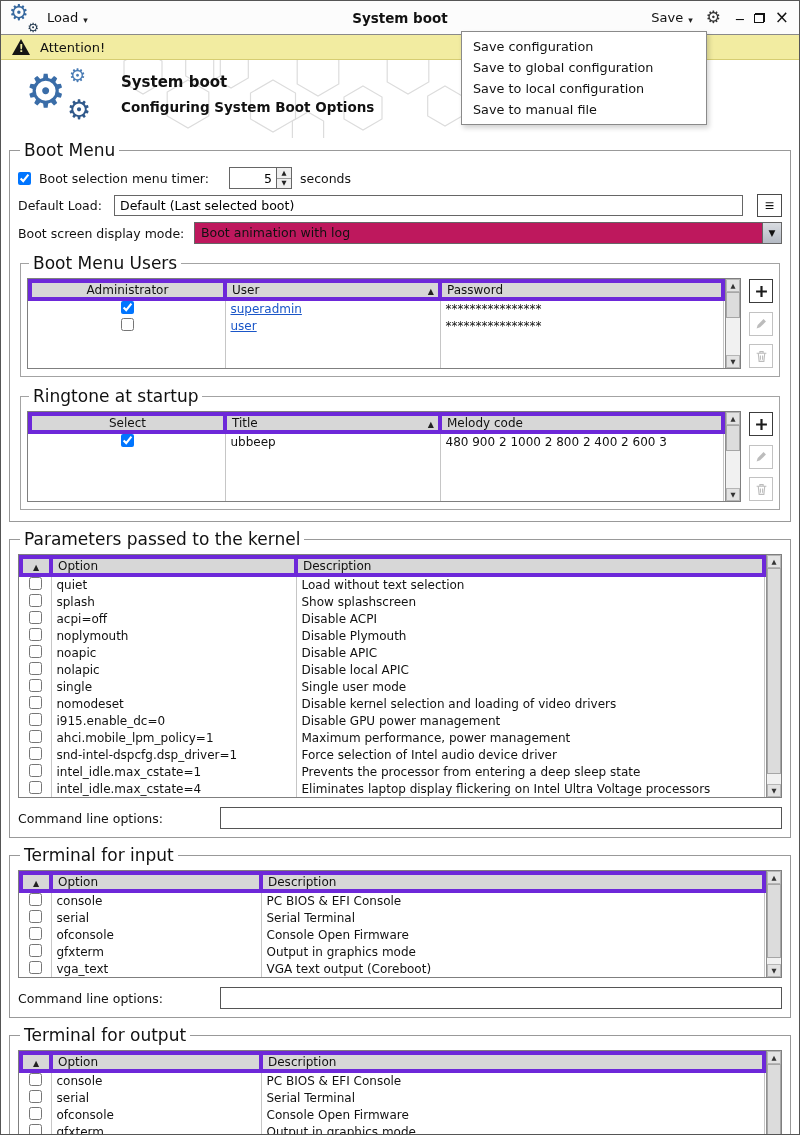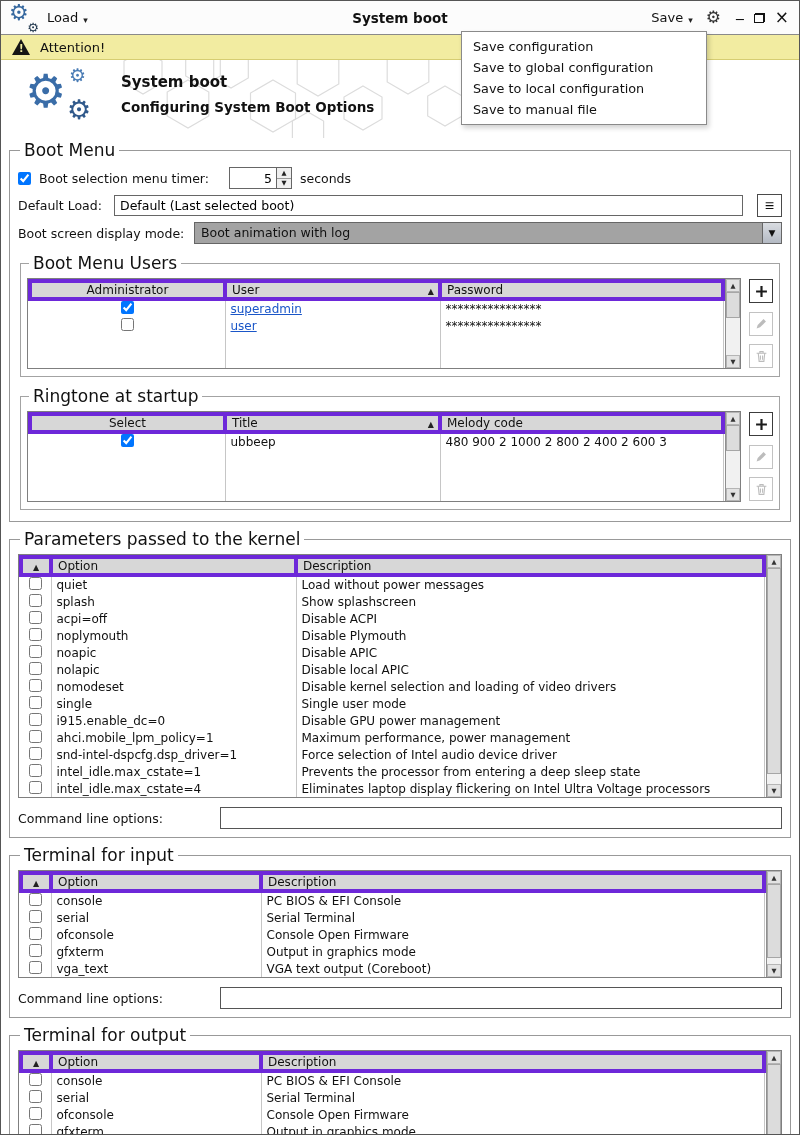--- a/index.html
+++ b/index.html
@@ -53,21 +53,21 @@
 .cblabel{display:flex;align-items:center;gap:8px}
 input[type=checkbox]{width:13px;height:13px;margin:0}
 .spin{display:flex;height:22px;border:1px solid #666;margin-left:12px;background:#fff}
 .spin input{width:46px;border:none;outline:none;text-align:right;font-size:12.5px;padding-right:4px;font-family:inherit}
 .steppers{width:15px;border-left:1px solid #666;display:flex;flex-direction:column}
 .step{flex:1;display:flex;align-items:center;justify-content:center;font-size:6.5px;color:#222;background:#efefef}
 .step.up{border-bottom:1px solid #9a9a9a}
 .txt-input{flex:1;height:21px;border:1px solid #666;font-size:12.5px;padding:0 5px;font-family:inherit;outline:none}
 .sqbtn{width:25px;height:23px;border:1px solid #4a4a4a;background:#fff;display:flex;align-items:center;justify-content:center;margin-left:6px;padding:0}
 .hamb{font-size:16px;font-weight:bold;line-height:1;color:#111}
-.combo{display:flex;flex:1;height:22px;border:1px solid #666;background:#a3a3a3}
+.combo{display:flex;flex:1;height:22px;border:1px solid #666;background:#be185d}
 .combo-text{flex:1;padding:2px 6px;font-size:12.5px;white-space:nowrap;overflow:hidden}
 .combo-btn{width:19px;border-left:1px solid #666;background:linear-gradient(#d9dce1,#b4bac4);display:flex;align-items:center;justify-content:center;font-size:9px;color:#111}
 
 
 .tblrow{display:flex;align-items:stretch;gap:8px;margin-top:3px}
 .tblwrap{display:flex;flex:1;border:1px solid #7f7f7f;background:#fff;overflow:hidden}
 table.grid{flex:1;border-collapse:collapse;table-layout:fixed;font-size:12px;align-self:flex-start;width:100%}
 .grid th{height:18px;background:#d7d7d7;border:4px solid #6d28d9;font-weight:normal;text-align:left;padding:0 5px;font-size:12px;position:relative;white-space:nowrap;overflow:hidden}
 .grid th.center{text-align:center}
 .grid td{height:17px;border-right:1px solid #c6c6c6;padding:0 5px;white-space:nowrap;overflow:hidden}
@@ -344,21 +344,21 @@
             <tr>
               <th class="center"><span class="sort-left">▲</span></th>
               <th>Option</th>
               <th>Description</th>
             </tr>
           </thead>
           <tbody>
               <tr>
                 <td class="c-check"><input type="checkbox" style=""></td>
                 <td>quiet</td>
-                <td>Load without power messages</td>
+                <td>Load without text selection</td>
               </tr>
               <tr>
                 <td class="c-check"><input type="checkbox" style=""></td>
                 <td>splash</td>
                 <td>Show splashscreen</td>
               </tr>
               <tr>
                 <td class="c-check"><input type="checkbox" style=""></td>
                 <td>acpi=off</td>
                 <td>Disable ACPI</td>
@@ -373,27 +373,27 @@
                 <td>noapic</td>
                 <td>Disable APIC</td>
               </tr>
               <tr>
                 <td class="c-check"><input type="checkbox" style=""></td>
                 <td>nolapic</td>
                 <td>Disable local APIC</td>
               </tr>
               <tr>
                 <td class="c-check"><input type="checkbox" style=""></td>
+                <td>single</td>
+                <td>Single user mode</td>
+              </tr>
+              <tr>
+                <td class="c-check"><input type="checkbox" style=""></td>
                 <td>nomodeset</td>
                 <td>Disable kernel selection and loading of video drivers</td>
-              </tr>
-              <tr>
-                <td class="c-check"><input type="checkbox" style=""></td>
-                <td>single</td>
-                <td>Single user mode</td>
               </tr>
               <tr>
                 <td class="c-check"><input type="checkbox" style=""></td>
                 <td>i915.enable_dc=0</td>
                 <td>Disable GPU power management</td>
               </tr>
               <tr>
                 <td class="c-check"><input type="checkbox" style=""></td>
                 <td>ahci.mobile_lpm_policy=1</td>
                 <td>Maximum performance, power management</td>

